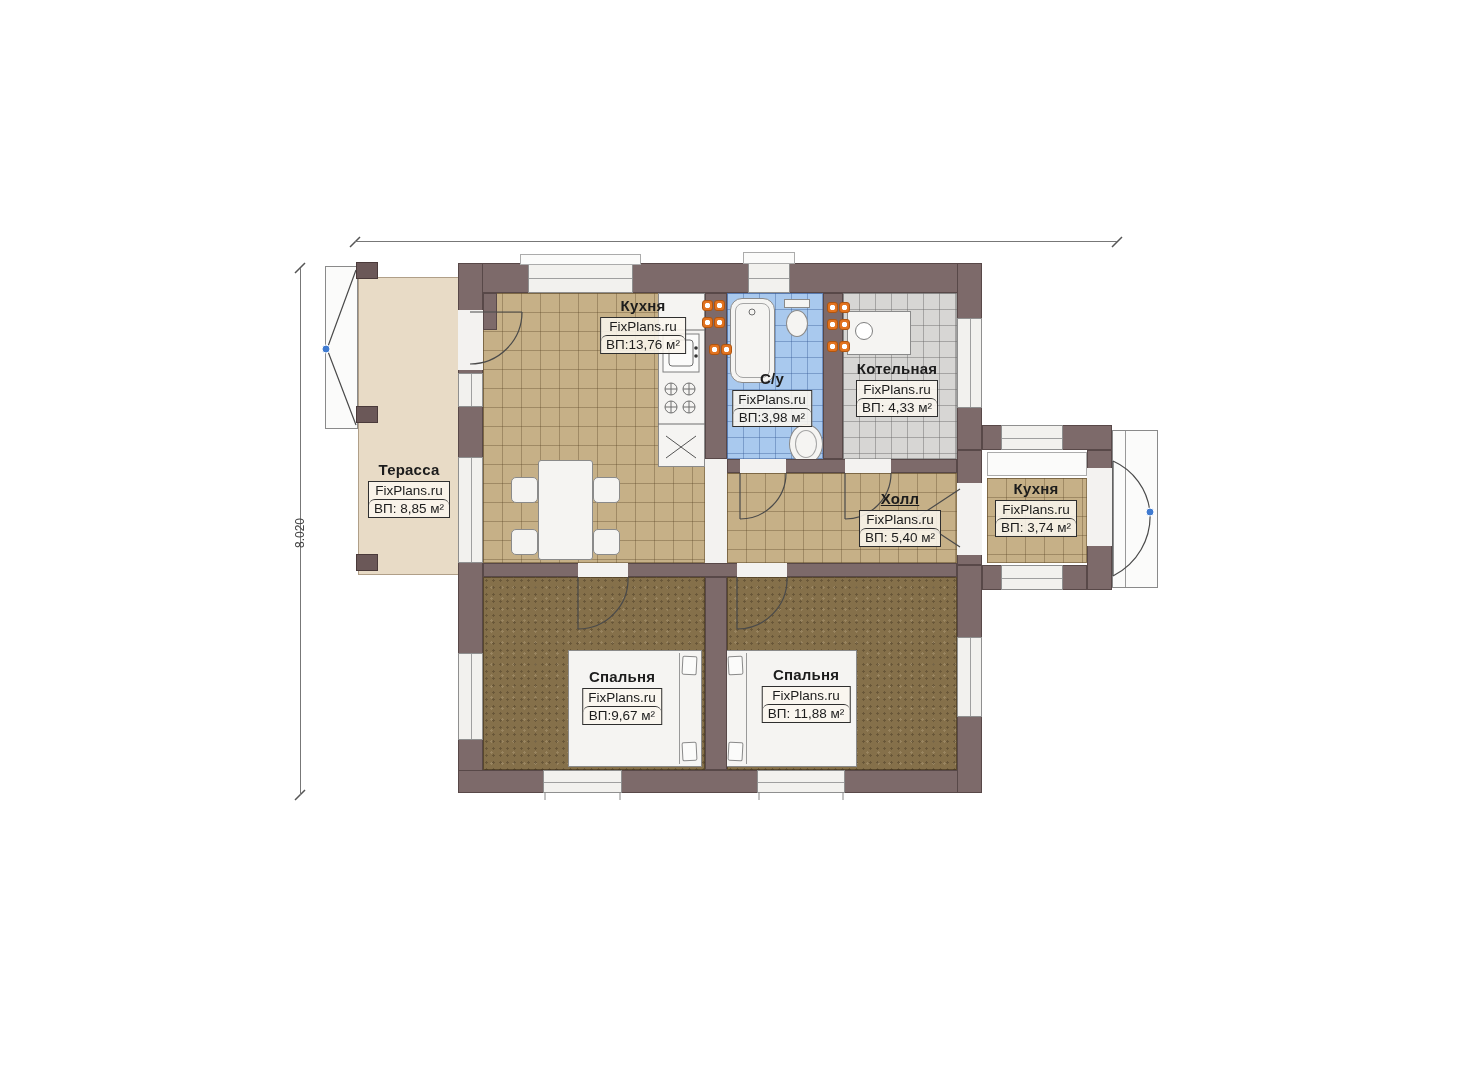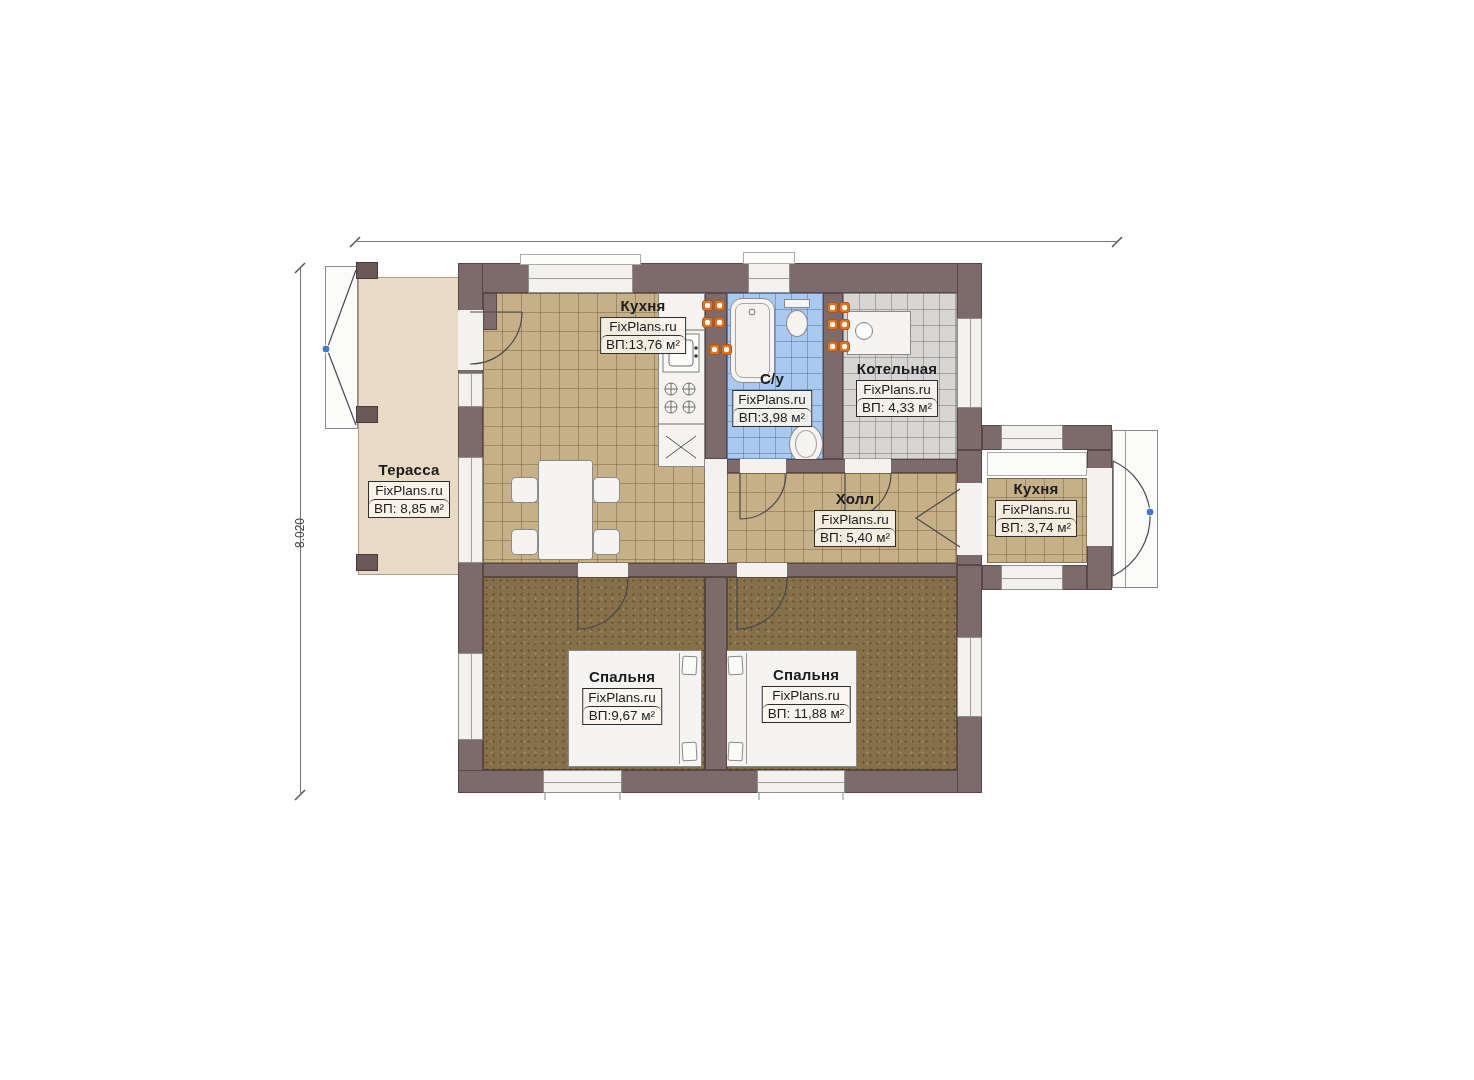--- a/index.html
+++ b/index.html
@@ -218,21 +218,21 @@
       <div class="rrow rrow2">ВП:3,98 м²</div>
     </div>
   </div>
   <div class="rlabel" style="left:897px;top:360px;">
     <div class="rname">Котельная</div>
     <div class="lblbox">
       <div class="rrow">FixPlans.ru</div>
       <div class="rrow rrow2">ВП: 4,33 м²</div>
     </div>
   </div>
-  <div class="rlabel" style="left:855px;top:490px;">
+  <div class="rlabel" style="left:900px;top:490px;text-decoration:underline;">
     <div class="rname">Холл</div>
     <div class="lblbox">
       <div class="rrow">FixPlans.ru</div>
       <div class="rrow rrow2">ВП: 5,40 м²</div>
     </div>
   </div>
   <div class="rlabel" style="left:1036px;top:480px;">
     <div class="rname">Кухня</div>
     <div class="lblbox">
       <div class="rrow">FixPlans.ru</div>

